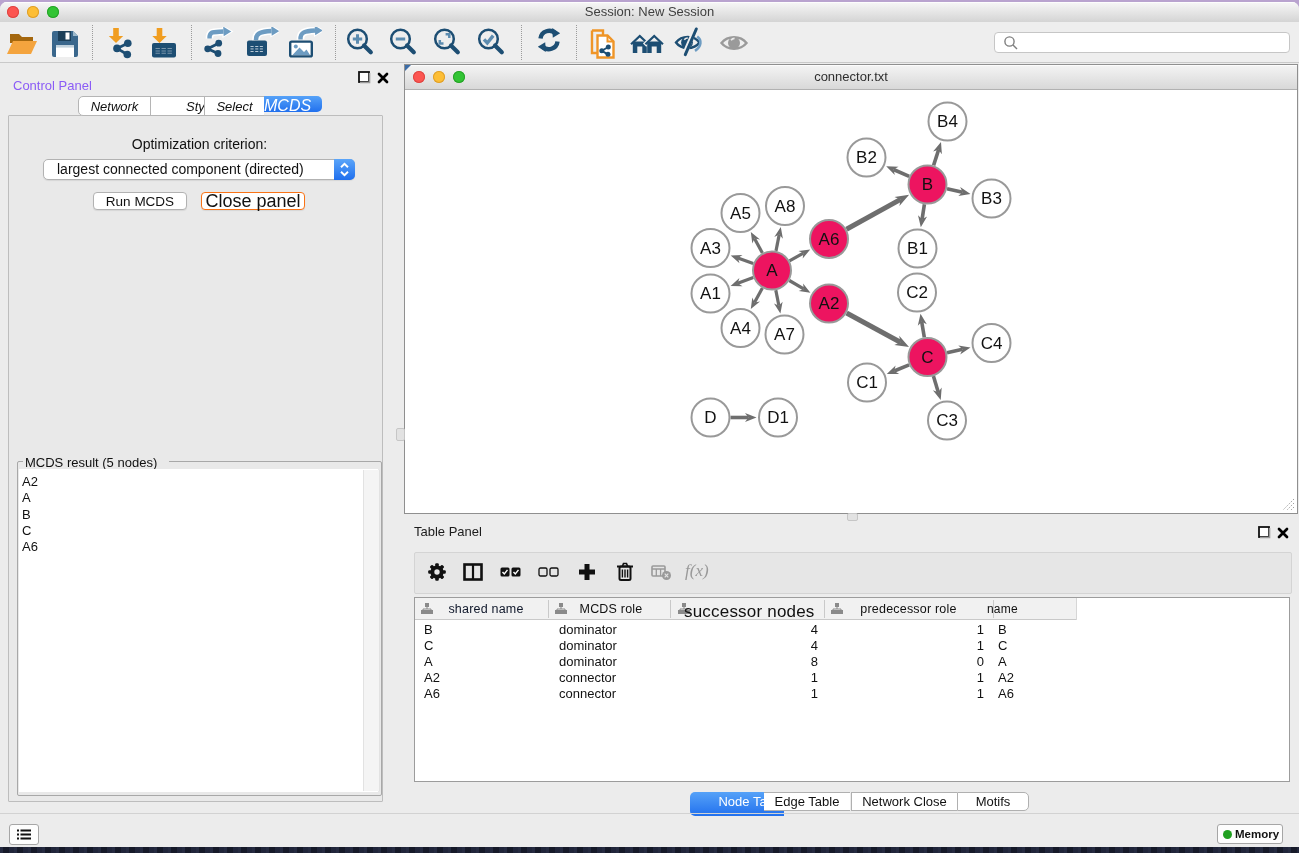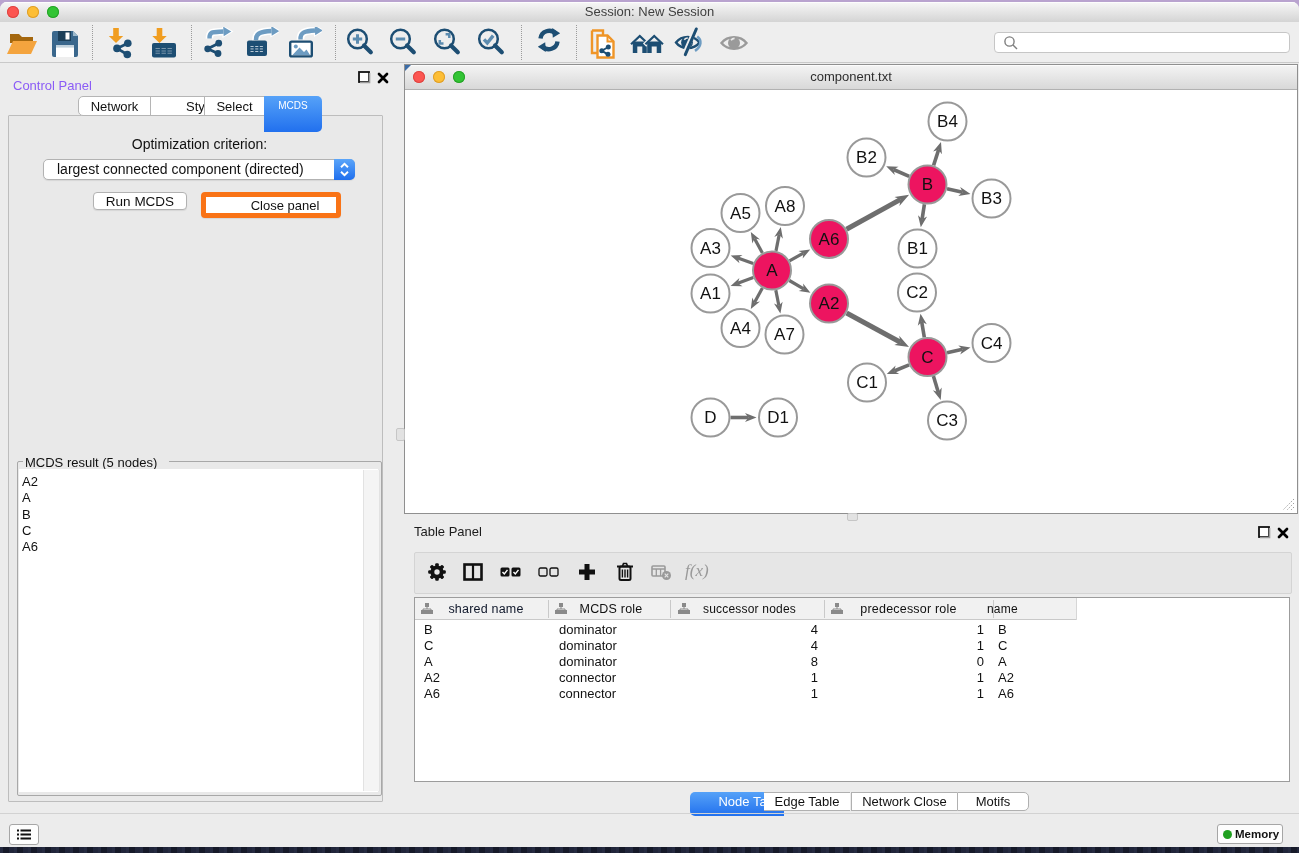--- a/index.html
+++ b/index.html
@@ -179,54 +179,54 @@
 <svg class="abs" style="left:358px;top:71px" width="13" height="13" viewBox="0 0 13 13">
  <rect x="1" y="1" width="10" height="10" fill="#fff" stroke="#111" stroke-width="1.8"></rect>
  <path d="M11.5 2 L11.5 11.5 L2 11.5" stroke="#999" stroke-width="1.6" fill="none"></path>
 </svg>
 <svg class="abs" style="left:377px;top:72px" width="12" height="12" viewBox="0 0 12 12">
  <path d="M2 2 L10 10 M10 2 L2 10" stroke="#000" stroke-width="2.7" stroke-linecap="round"></path>
 </svg>
 
 <div class="abs" style="left:8px;top:115px;width:373px;height:685px;background:#e9e9e9;border:1px solid #bdbdbd;border-radius:1px;"></div>
 
-<div class="abs" style="left:78px;top:96px;width:244px;height:20px;">
+<div class="abs" style="left:78px;top:96px;width:244px;height:20px;font-style:italic;">
  <div class="abs" style="left:0;top:0;width:71px;height:18px;background:#fff;border:1px solid #b5b5b5;border-radius:5px 0 0 5px;text-align:center;line-height:19px;font-size:13px;color:#111;">Network</div>
  <div class="abs" style="left:72px;top:0;width:53px;height:18px;background:#fff;border:1px solid #b5b5b5;border-width:1px 0 1px 1px;text-align:center;line-height:19px;font-size:13px;color:#111;padding-left:23px;">Style</div>
  <div class="abs" style="left:126px;top:0;width:59px;height:18px;background:#fff;border:1px solid #b5b5b5;border-width:1px 0 1px 1px;text-align:center;line-height:19px;font-size:13px;color:#111;">Select</div>
- <div class="abs" style="left:186px;top:0;width:58px;height:36px;background:linear-gradient(#56a2f8,#2170ee);border-radius:0 5px 5px 0;text-align:center;line-height:20px;font-size:10px;color:#fff;">MCDS</div>
+ <div class="abs" style="left:186px;top:0;width:58px;height:16px;background:linear-gradient(#56a2f8,#2170ee);border-radius:0 5px 5px 0;text-align:left;line-height:20px;font-size:16px;color:#fff;">MCDS</div>
 </div>
 
 <div class="abs" style="left:13px;top:136px;width:373px;text-align:center;font-size:14px;color:#111;">Optimization criterion:</div>
 
 <div class="abs" style="left:43px;top:159px;width:310px;height:19px;background:#fff;border:1px solid #b2b2b2;border-radius:5px;box-shadow:0 1px 1px rgba(0,0,0,0.08);">
  <div class="abs" style="left:13px;top:0;width:290px;line-height:19px;font-size:14px;color:#111;">largest connected component (directed)</div>
  <div class="abs" style="right:-1px;top:-1px;width:21px;height:21px;background:linear-gradient(#5ba5f9,#1f6fee);border-radius:0 5px 5px 0;">
   <svg width="21" height="21" viewBox="0 0 21 21">
    <path d="M7 8.3 L10.5 4.9 L14 8.3" fill="none" stroke="#fff" stroke-width="1.9"></path>
    <path d="M7 12.7 L10.5 16.1 L14 12.7" fill="none" stroke="#fff" stroke-width="1.9"></path>
   </svg>
  </div>
 </div>
 
 <div class="abs" style="left:93px;top:192px;width:92px;height:16px;background:#fff;border:1px solid #b2b2b2;border-radius:4px;text-align:center;line-height:17px;font-size:13.5px;color:#111;box-shadow:0 1px 1px rgba(0,0,0,0.08);">Run MCDS</div>
-<div class="abs" style="left:201px;top:192px;width:102px;height:16px;background:#fff;border:5px solid #f97316;border-radius:4px;text-align:center;line-height:17px;font-size:13px;color:#111;box-shadow:0 1px 1px rgba(0,0,0,0.08);padding-left:28px;">Close panel</div>
+<div class="abs" style="left:201px;top:192px;width:102px;height:16px;background:#fff;border:1px solid #f97316;border-radius:4px;text-align:center;line-height:17px;font-size:18px;color:#111;box-shadow:0 1px 1px rgba(0,0,0,0.08);">Close panel</div>
 
 <div class="abs" style="left:17px;top:461px;width:363px;height:333px;border:1px solid #a8a8a8;border-radius:2px;"></div>
 <div class="abs" style="left:23px;top:455px;width:142px;height:13px;background:#e9e9e9;font-size:13px;color:#111;padding:0 2px;">MCDS result (5 nodes)</div>
 <div class="abs" style="left:19px;top:469px;width:359px;height:323px;background:#fff;"></div>
 <div class="abs" style="left:363px;top:470px;width:15px;height:321px;background:#f4f4f4;border-left:1px solid #e2e2e2;border-right:1px solid #e2e2e2;"></div>
 <div class="abs" style="left:22px;top:474px;width:200px;font-size:13px;color:#111;line-height:16.3px;">A2<br>A<br>B<br>C<br>A6</div>
 
 <div class="abs" style="left:404px;top:64px;width:894px;height:450px;border:1px solid #8f8f8f;background:#fff;box-sizing:border-box;">
  <div class="abs" style="left:0;top:0;width:100%;height:24px;background:linear-gradient(#f4f4f4,#d8d8d8);border-bottom:1px solid #b1b1b1;box-shadow:inset 0 1px 0 #fcfcfc;">
   <div class="tl" style="left:8px;top:6px;background:#fc5551;box-shadow:inset 0 0 0 1px #dd4643;"></div>
   <div class="tl" style="left:28px;top:6px;background:#fdbe35;box-shadow:inset 0 0 0 1px #de9f2b;"></div>
   <div class="tl" style="left:48px;top:6px;background:#32c434;box-shadow:inset 0 0 0 1px #27a229;"></div>
-  <div class="abs" style="left:0;top:4px;width:100%;text-align:center;font-size:13px;color:#2e2e2e;">component.txt</div>
+  <div class="abs" style="left:0;top:4px;width:100%;text-align:center;font-size:13px;color:#2e2e2e;">connector.txt</div>
  </div>
  <svg class="abs" style="left:0;top:25px" width="892" height="422" viewBox="0 0 892 422">
 <line x1="348.3" y1="187.5" x2="332.8" y2="193.3" stroke="#6e6e6e" stroke-width="3.2"></line>
 <polygon points="325.6,196.0 334.4,188.0 332.8,193.3 337.5,196.2" fill="#6e6e6e"></polygon>
 <line x1="348.2" y1="173.6" x2="332.9" y2="168.0" stroke="#6e6e6e" stroke-width="3.2"></line>
 <polygon points="325.7,165.4 337.5,165.0 332.9,168.0 334.5,173.3" fill="#6e6e6e"></polygon>
 <line x1="357.4" y1="198.0" x2="349.5" y2="212.4" stroke="#6e6e6e" stroke-width="3.2"></line>
 <polygon points="345.8,219.1 347.3,207.4 349.5,212.4 355.0,211.6" fill="#6e6e6e"></polygon>
 <line x1="357.4" y1="163.0" x2="349.5" y2="148.6" stroke="#6e6e6e" stroke-width="3.2"></line>
 <polygon points="345.8,141.9 355.0,149.4 349.5,148.6 347.3,153.6" fill="#6e6e6e"></polygon>
@@ -412,21 +412,21 @@
           <rect x="4" y="0" width="4" height="4"></rect>
           <rect x="0" y="7" width="4" height="4"></rect>
           <rect x="4" y="7" width="4" height="4"></rect>
           <rect x="8" y="7" width="4" height="4"></rect>
         </g>
         <path d="M6 4 V6 M2 7 V6 H10 V7" stroke="#8a8a8a" stroke-width="1" fill="none"></path>
       </svg>
 
 <div class="abs" style="left:432px;top:602px;width:108px;text-align:center;font-size:12.5px;color:#0f172a;letter-spacing:0.2px;">shared name</div>
 <div class="abs" style="left:562px;top:602px;width:98px;text-align:center;font-size:12.5px;color:#111;letter-spacing:0.2px;">MCDS role</div>
-<div class="abs" style="left:684px;top:602px;width:131px;text-align:center;font-size:12px;color:#111;letter-spacing:0.2px;">successor nodes</div>
+<div class="abs" style="left:684px;top:602px;width:131px;font-size:17px;color:#111;letter-spacing:0.2px;">successor nodes</div>
 <div class="abs" style="left:835px;top:602px;width:147px;text-align:center;font-size:12.5px;color:#111;letter-spacing:0.2px;">predecessor role</div>
 <div class="abs" style="left:987px;top:602px;width:82px;text-align:left;font-size:12px;color:#111;letter-spacing:0.2px;">name</div>
 <div class="abs" style="left:424px;top:622px;width:120px;font-size:13px;color:#111;line-height:15.9px;">B<br>C<br>A<br>A2<br>A6</div>
 <div class="abs" style="left:559px;top:622px;width:120px;font-size:13px;color:#111;line-height:15.9px;">dominator<br>dominator<br>dominator<br>connector<br>connector</div>
 <div class="abs" style="left:718px;top:622px;width:100px;font-size:13px;color:#111;line-height:15.9px;text-align:right;">4<br>4<br>8<br>1<br>1</div>
 <div class="abs" style="left:884px;top:622px;width:100px;font-size:13px;color:#111;line-height:15.9px;text-align:right;">1<br>1<br>0<br>1<br>1</div>
 <div class="abs" style="left:998px;top:622px;width:100px;font-size:13px;color:#111;line-height:15.9px;">B<br>C<br>A<br>A2<br>A6</div>
 
 <div class="abs" style="left:670px;top:792px;width:360px;height:19px;">
  <div class="abs" style="left:0;top:0;width:94px;height:24px;background:linear-gradient(#56a2f8,#2170ee);border-radius:5px 0 0 5px;text-align:right;line-height:19px;font-size:13px;color:#fff;margin-left:20px;">Node Table</div>

